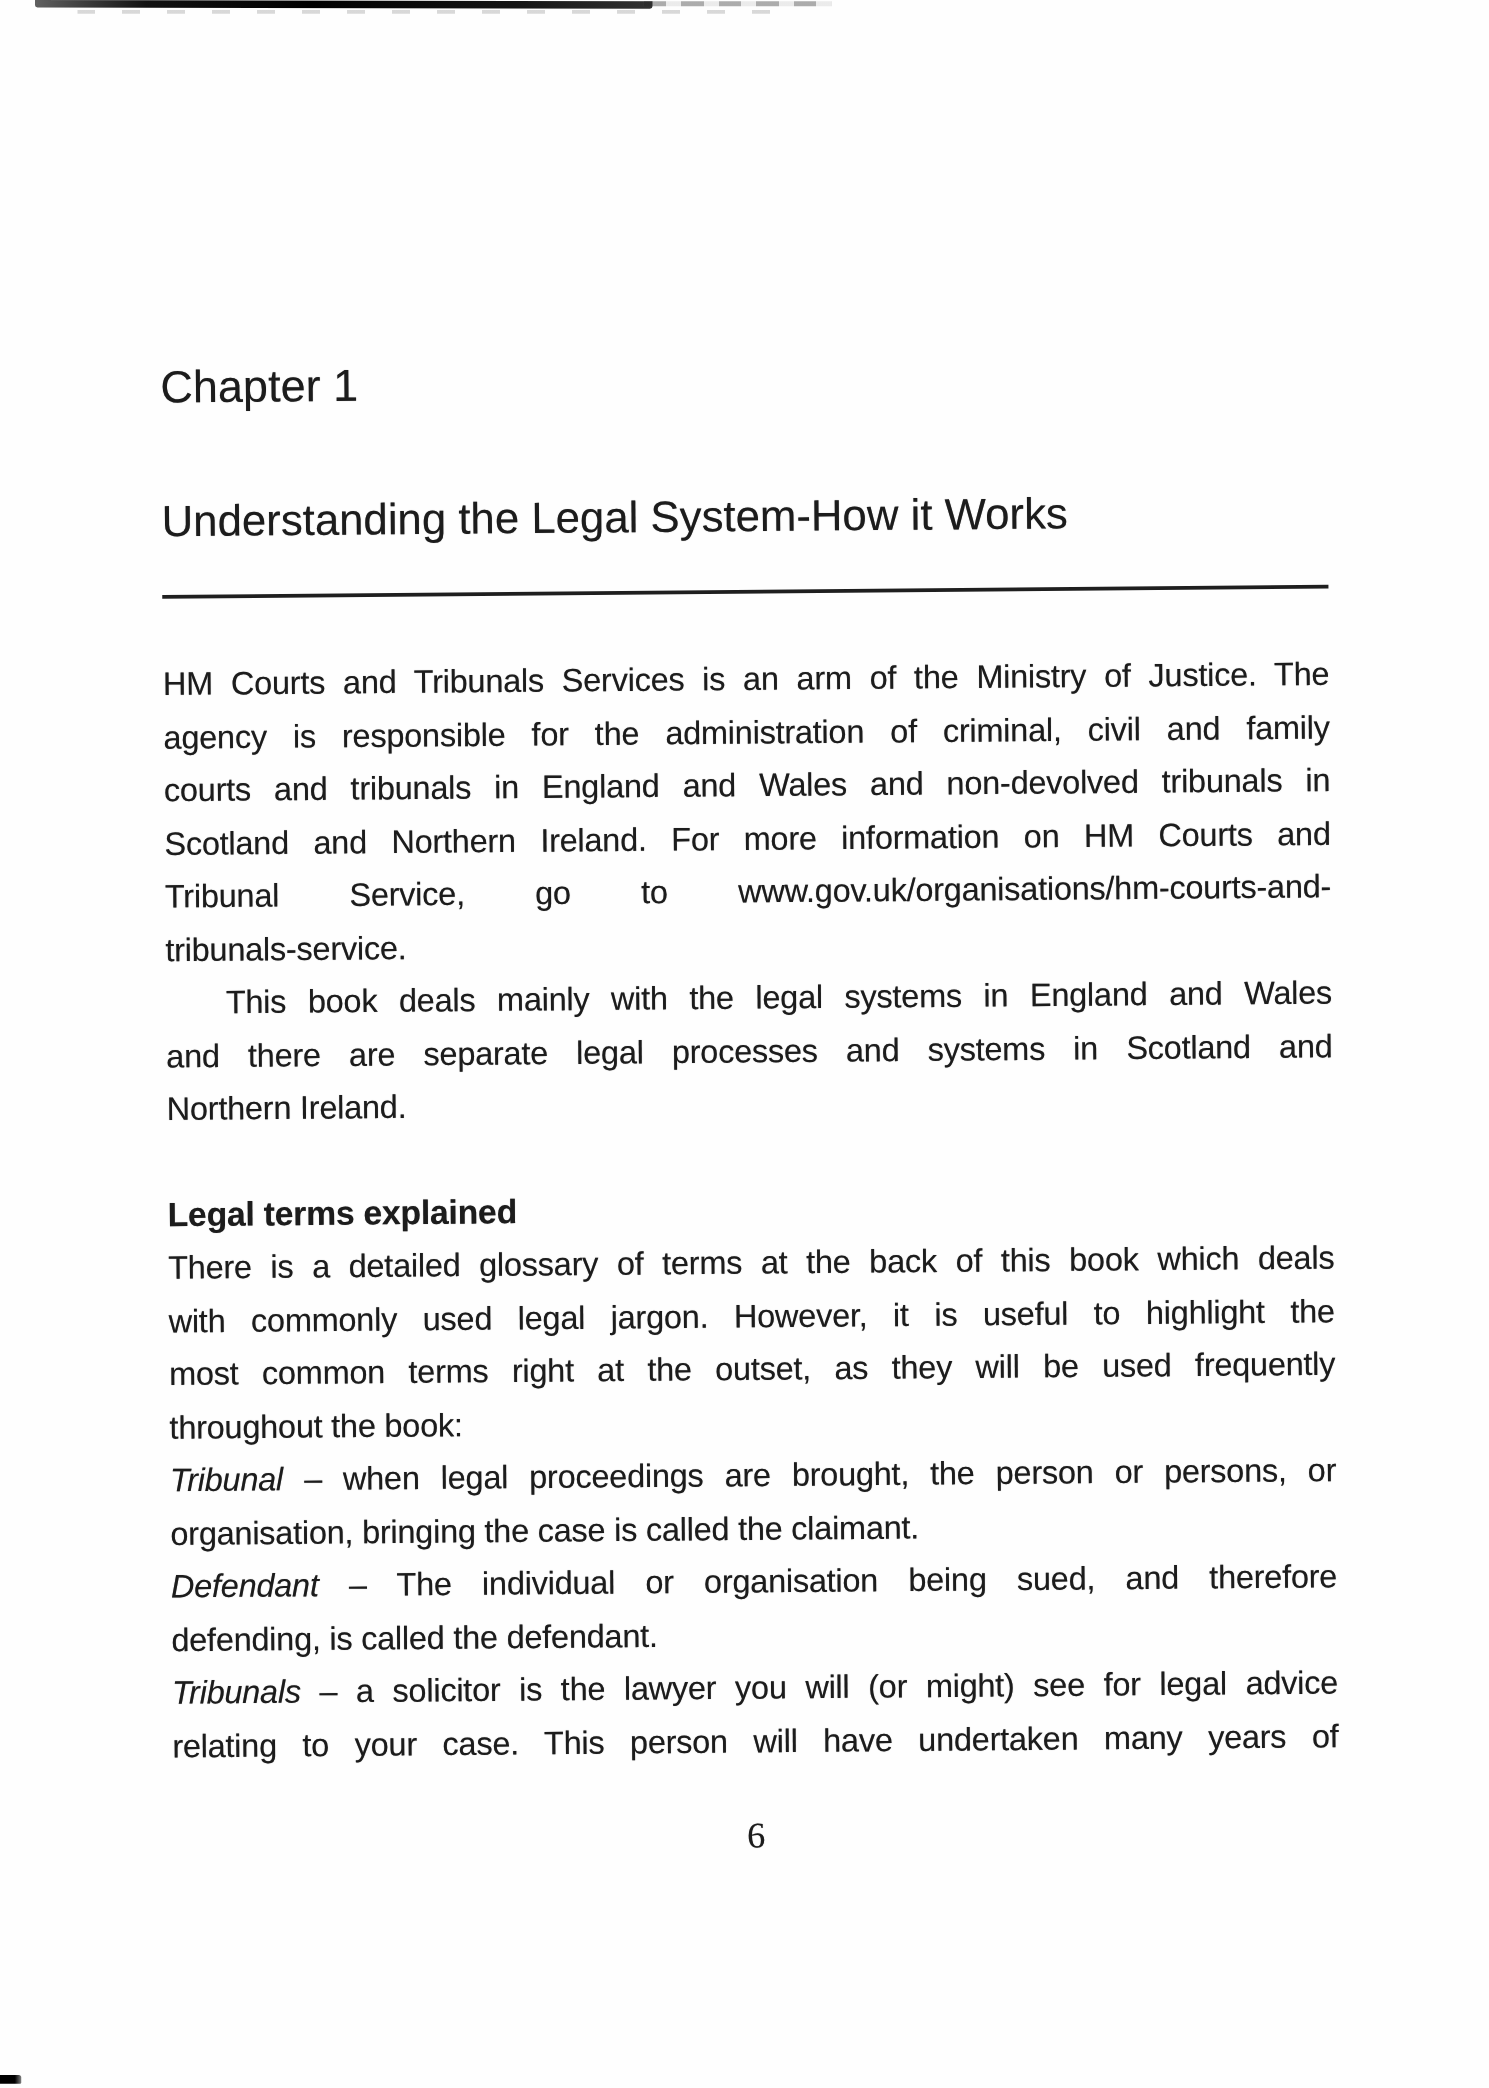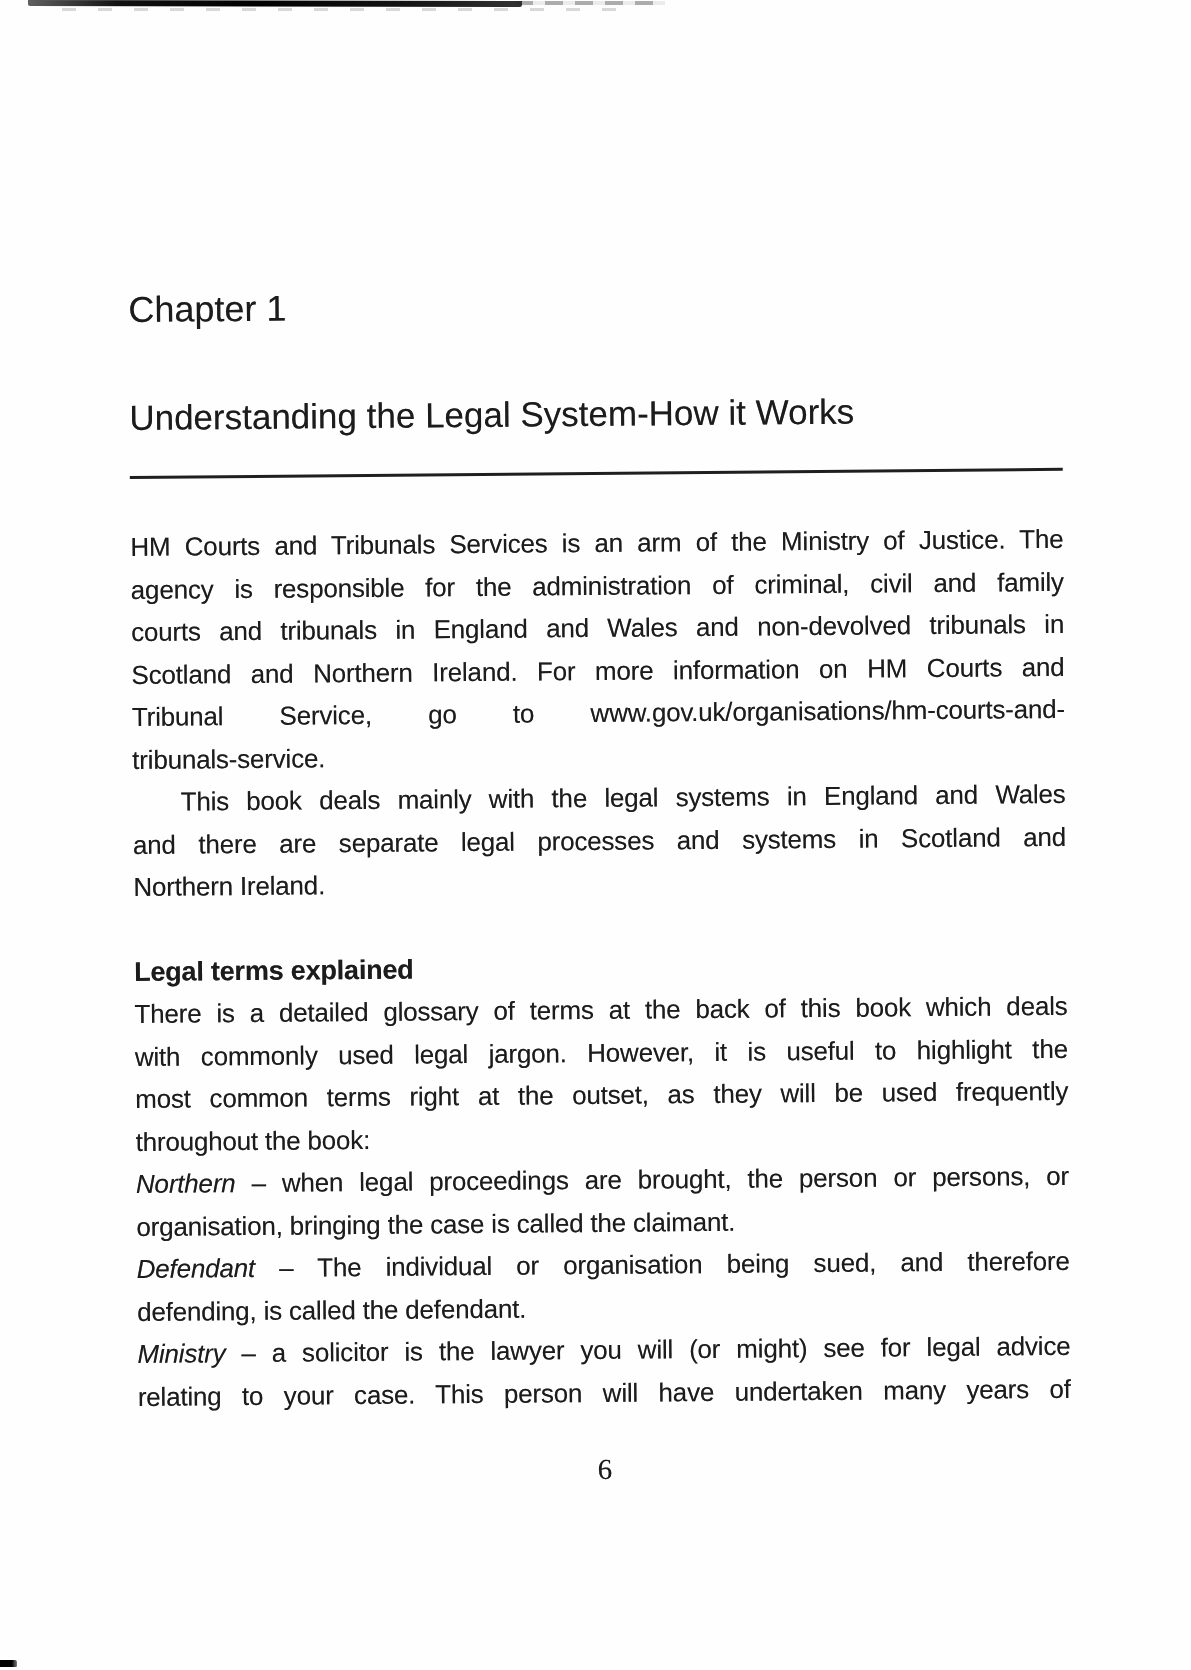--- a/index.html
+++ b/index.html
@@ -126,26 +126,26 @@
         <div class="tline no-just">Northern Ireland.</div>
       </div>
       <div class="bheading">Legal terms explained</div>
       <div class="bpara">
         <div class="tline">There is a detailed glossary of terms at the back of this book which deals</div>
         <div class="tline">with commonly used legal jargon. However, it is useful to highlight the</div>
         <div class="tline">most common terms right at the outset, as they will be used frequently</div>
         <div class="tline no-just">throughout the book:</div>
       </div>
       <div class="bpara">
-        <div class="tline"><em>Northern</em> – when legal proceedings are brought, the person or persons, or</div>
+        <div class="tline"><em>Tribunal</em> – when legal proceedings are brought, the person or persons, or</div>
         <div class="tline no-just">organisation, bringing the case is called the claimant.</div>
       </div>
       <div class="bpara">
         <div class="tline"><em>Defendant</em> – The individual or organisation being sued, and therefore</div>
         <div class="tline no-just">defending, is called the defendant.</div>
       </div>
       <div class="bpara">
-        <div class="tline"><em>Ministry</em> – a solicitor is the lawyer you will (or might) see for legal advice</div>
+        <div class="tline"><em>Tribunals</em> – a solicitor is the lawyer you will (or might) see for legal advice</div>
         <div class="tline">relating to your case. This person will have undertaken many years of</div>
       </div>
     </div>
   <div class="page-number">6</div>
 </div>
 
 </body></html>

